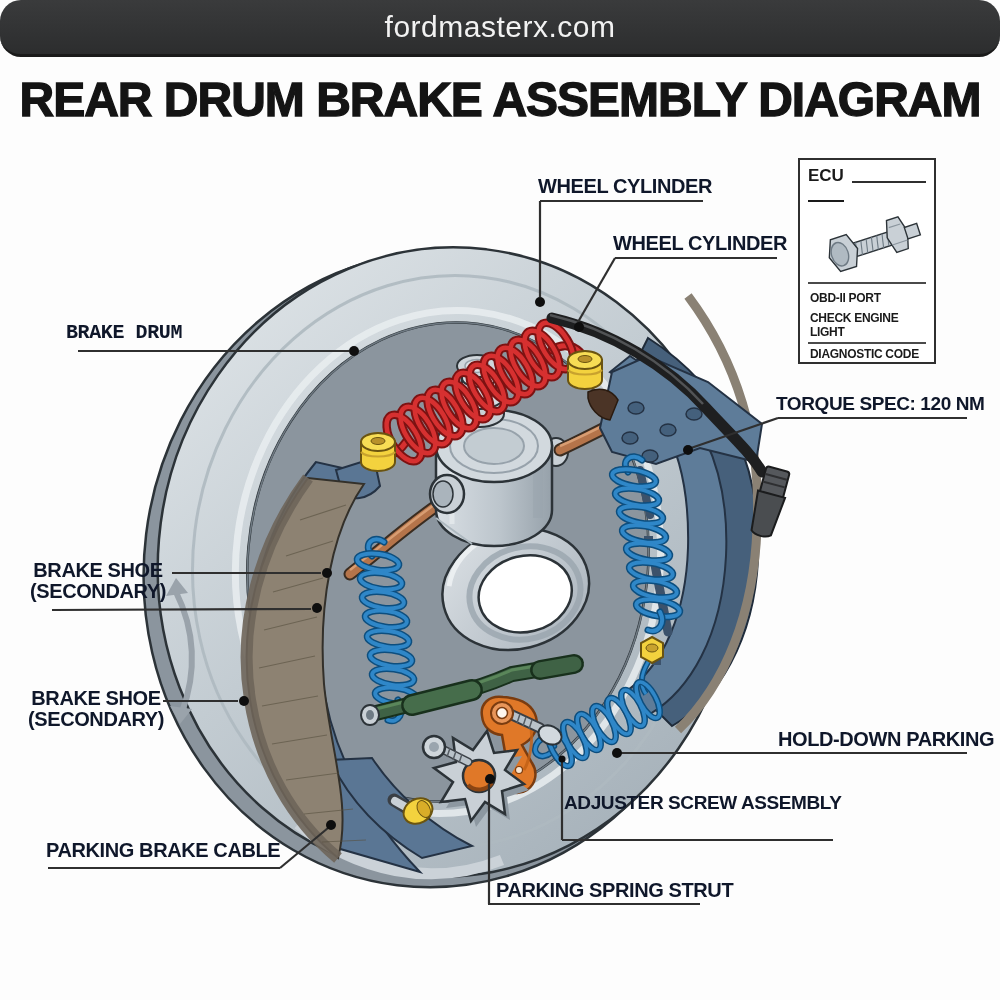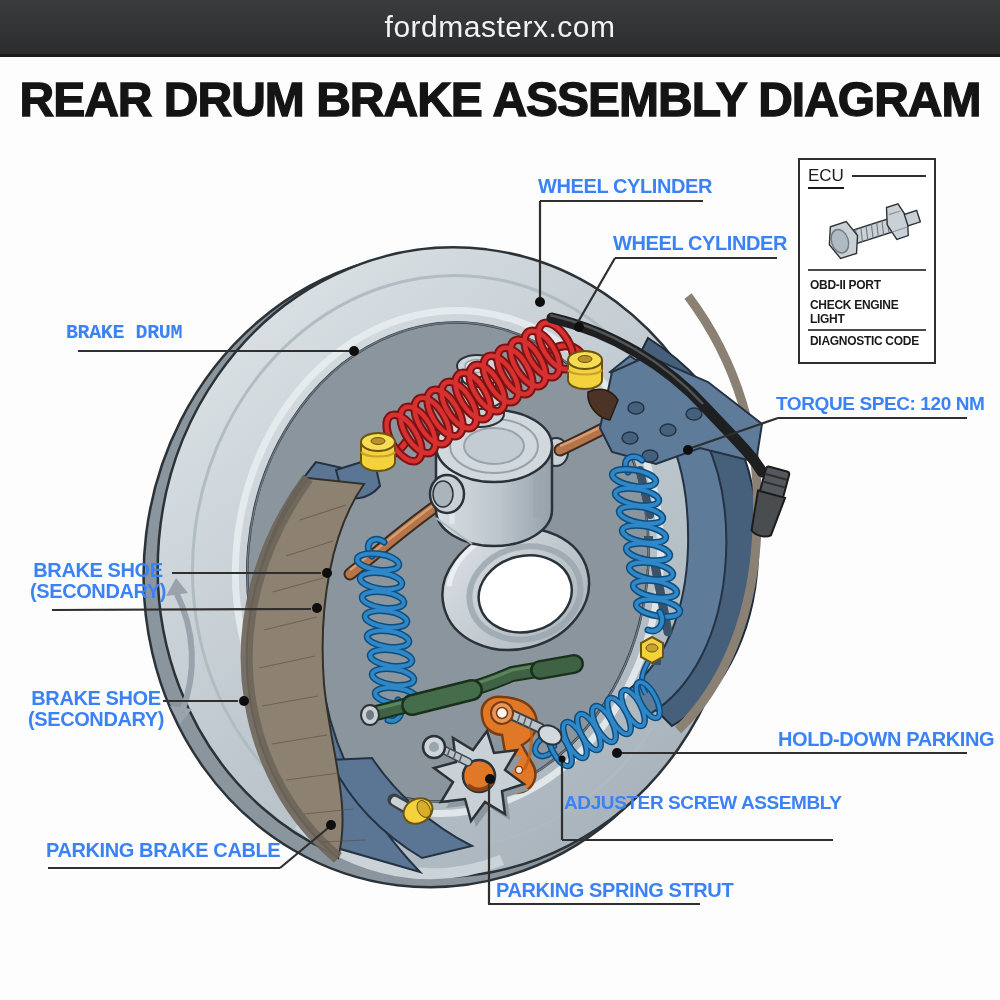--- a/index.html
+++ b/index.html
@@ -1,32 +1,32 @@
 <!DOCTYPE html>
 <html><head>
 <meta charset="utf-8">
 <style>
   html,body{margin:0;padding:0;background:#ffffff;}
   .canvas{position:relative;width:1000px;height:1000px;background:#fdfdfd;overflow:hidden;
           font-family:"Liberation Sans",sans-serif;}
   .site-header{position:absolute;top:0;left:0;width:1000px;height:54px;
                background:linear-gradient(#3a3b3c,#2c2d2e);border-bottom:3px solid #1a1a1a;
-               display:flex;align-items:center;justify-content:center;z-index:3;}
+               display:flex;align-items:center;justify-content:center;z-index:3;border-radius:21px;}
   .site-header span{color:#f2f2f2;font-size:30px;letter-spacing:.5px;}
   .page-title{position:absolute;top:72px;left:0;width:1000px;text-align:center;
               font-size:48px;font-weight:bold;color:#141414;letter-spacing:-1px;
               -webkit-text-stroke:1.3px #141414;z-index:3;}
   .illus{position:absolute;top:0;left:0;z-index:1;}
-  .lbl{position:absolute;font-weight:bold;color:#3b82f6;font-size:20px;letter-spacing:-.4px;
+  .lbl{position:absolute;font-weight:bold;color:#0f172a;font-size:20px;letter-spacing:-.4px;
        line-height:21px;white-space:nowrap;z-index:2;}
   .lbl.center{text-align:center;}
   .ecu-box{position:absolute;left:798px;top:158px;width:138px;height:206px;background:#fff;
            border:2px solid #2f2f2f;box-sizing:border-box;padding:6px 8px 0 8px;z-index:2;}
   .ecu-head{display:flex;align-items:center;}
-  .ecu-title{font-weight:normal;font-size:17px;color:#1a1a1a;border-bottom:2px solid #1a1a1a;padding-bottom:1px;}
+  .ecu-title{font-weight:bold;font-size:17px;color:#1a1a1a;border-bottom:2px solid #1a1a1a;padding-bottom:14px;}
   .ecu-headrule{flex:1;height:2px;background:#2f2f2f;margin-left:8px;margin-top:-4px;}
   .ecu-bolt{display:block;margin:2px auto 0 auto;}
   .ecu-sep{height:2px;background:#4a4a4a;margin:2px 0 4px 0;}
   .ecu-row{font-weight:bold;font-size:12px;letter-spacing:-.3px;color:#1a1a1a;padding:3px 0 3px 2px;}
   .ecu-row.ruled{border-bottom:2px solid #4a4a4a;}
 </style>
 </head>
 <body>
 
 <div class="canvas">

